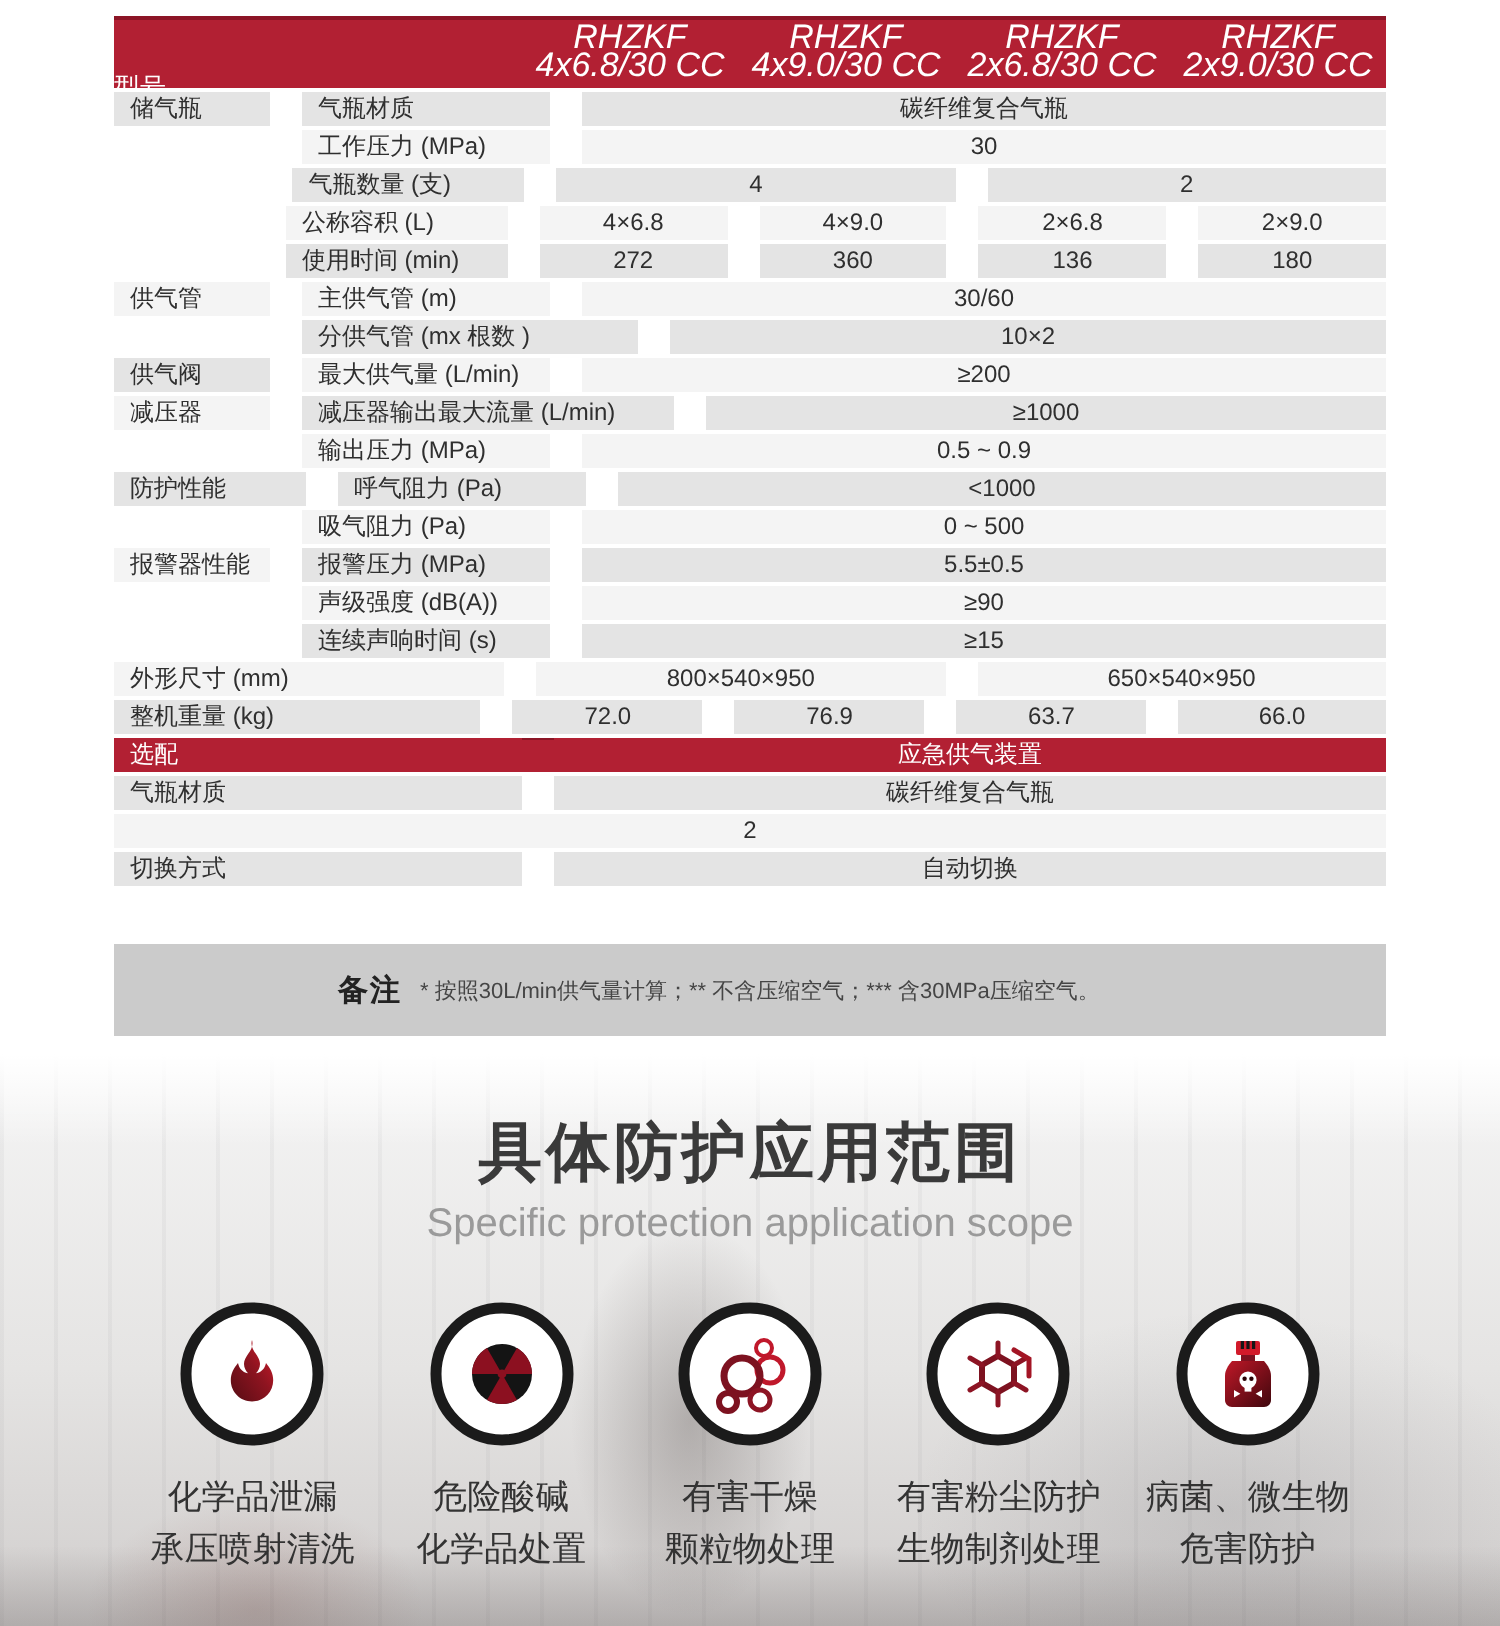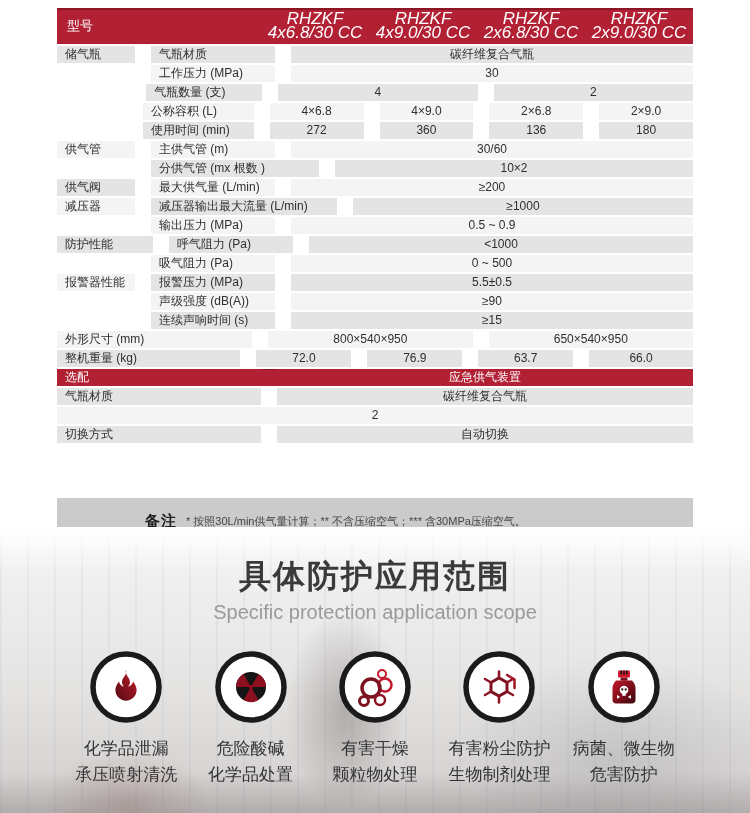--- a/index.html
+++ b/index.html
@@ -15,40 +15,40 @@
     position:relative;width:750px;height:813px;background:#fff;overflow:hidden;
     font-family:"Liberation Sans","DejaVu Sans",sans-serif;color:#2f2f2f;
   }
   
   .spec-table{position:absolute;left:57px;top:8px;width:636px;}
   .thead{
     display:flex;height:36px;background:var(--red);margin-bottom:2px;
     box-shadow:inset 0 2px 0 var(--red-dark);
   }
   .thead .model-label{
-    width:204px;color:#fff;font-size:13px;line-height:36px;padding-left:10px;
+    width:204px;color:#fff;font-size:13px;line-height:36px;margin-top:18px;
   }
   .model-cell{
     width:108px;color:#fff;text-align:center;font-size:17px;line-height:14px;
     padding-top:4px;
     font-style:italic;
   }
   .trow{display:flex;gap:16px;height:17px;margin-bottom:2px;background:#fff;}
   .trow-red{background:var(--red);box-shadow:inset 0 1px 0 var(--red-dark);}
   .tcell{font-size:12px;line-height:17px;white-space:nowrap;overflow:hidden;}
   .tcat,.tparam,.tlabel{padding-left:8px;}
   .tval{text-align:center;}
   .flex1{flex:1;}
   .dark{background:var(--row-dark);}
   .light{background:var(--row-light);}
   .redcell{background:var(--red);color:#fff;}
   
   .note-band{
-    position:absolute;left:57px;top:498px;width:636px;height:46px;
-    background:var(--note-gray);display:flex;align-items:center;padding-left:88px;
+    position:absolute;left:57px;top:472px;width:636px;height:46px;
+    background:var(--note-gray);display:flex;align-items:center;padding-left:112px;
   }
   .note-label{font-weight:bold;font-size:15px;color:#222;margin-right:9px;letter-spacing:1px;}
   .note-text{font-size:11px;color:#454545;text-align:center;}
   
   .apps-section{
     position:absolute;left:0;top:527px;width:750px;height:286px;
     background:
       linear-gradient(180deg,#ffffff 0%,rgba(255,255,255,0) 16%),
       linear-gradient(0deg,rgba(110,104,104,0.32) 0%,rgba(110,104,104,0) 14%),
       radial-gradient(ellipse 85px 140px at 46% 64%,rgba(66,56,54,0.30),rgba(66,56,54,0) 70%),

